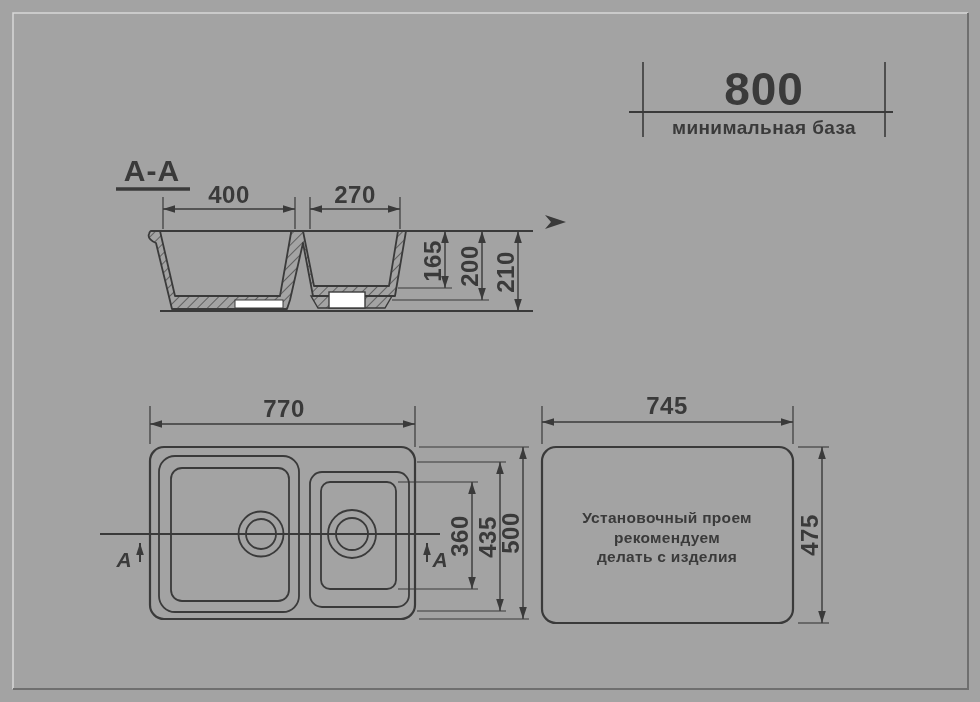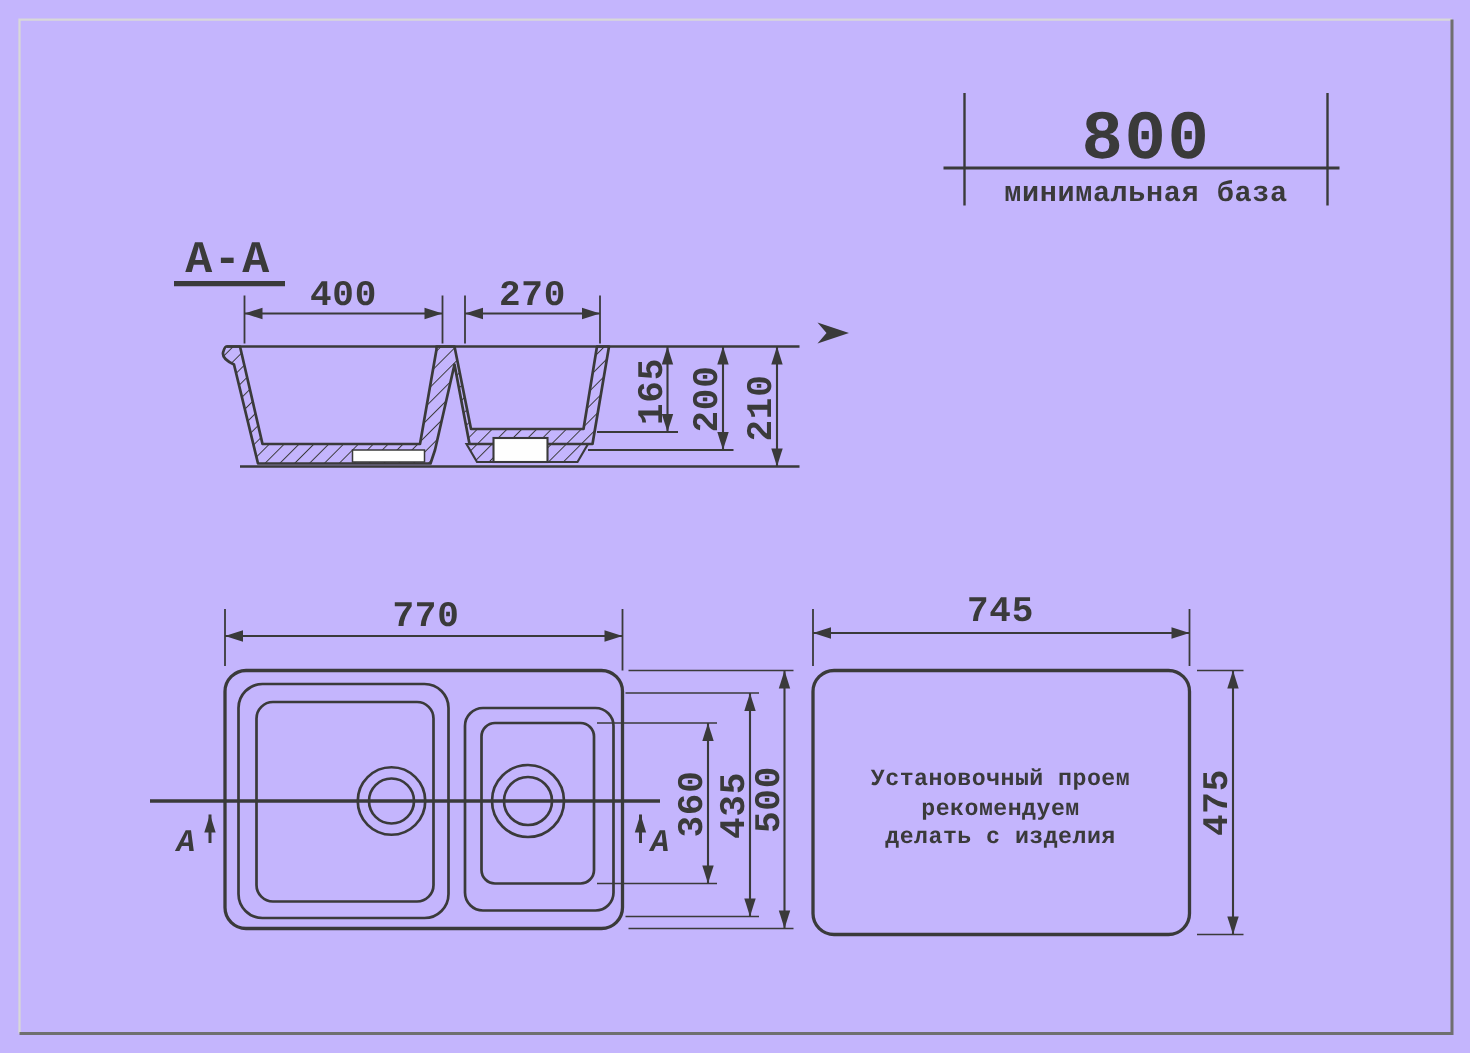--- a/index.html
+++ b/index.html
@@ -1,16 +1,16 @@
 <!DOCTYPE html>
 <html><head>
 <meta charset="utf-8">
 <style>
   html,body{margin:0;padding:0;background:#ffffff;width:980px;height:702px;overflow:hidden;}
-  #stage{position:relative;width:980px;height:702px;background:#c4b5fd;font-family:Liberation Mono, monospace;}
+  #stage{position:relative;width:980px;height:702px;background:#a3a3a3;font-family:Liberation Sans, sans-serif;}
   svg{position:absolute;left:0;top:0;}
   text{fill:#3a3a3a;font-weight:bold;}
   .dimtxt{font-size:24px;letter-spacing:0.5px;}
   .big{font-size:46px;letter-spacing:1px;}
   .cap{font-size:19px;letter-spacing:0.4px;}
   .title{font-size:30px;letter-spacing:1px;}
   .note{font-size:15.5px;letter-spacing:0.3px;}
   .mark{font-size:21px;font-style:italic;}
   .ln{stroke:#3a3a3a;fill:none;}
 </style>

